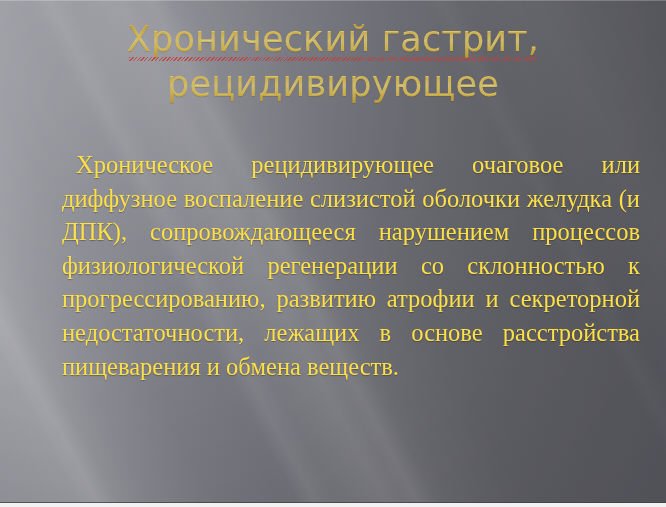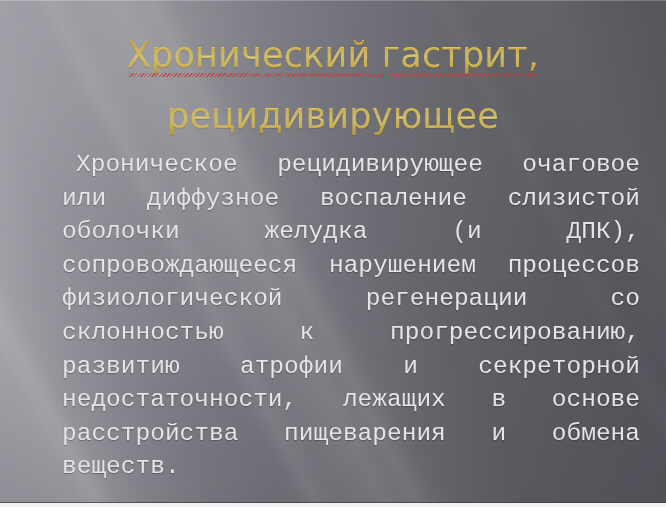--- a/index.html
+++ b/index.html
@@ -121,21 +121,20 @@
         #eed87c 52%,
         #e6c95e 70%,
         #d4ae3c 88%,
         #c69a2d 100%);
     -webkit-background-clip: text;
     background-clip: text;
     color: transparent;
     -webkit-text-fill-color: transparent;
     text-shadow: 0 1px 0 rgba(80,60,10,0.18);
     white-space: nowrap;
-    margin-top: 16px;
   }
   .title-line-1 {
     position: relative;
     display: inline-block;
   }
   
   .spell-underline {
     position: absolute;
     left: 2px;
     right: 2px;
@@ -149,24 +148,24 @@
   }
 
   
   .body-block {
     position: absolute;
     left: 62px;
     top: 148px;
     width: 578px;
   }
   .body-text {
-    font-family: Liberation Mono, monospace;
+    font-family: Liberation Serif, serif;
     font-size: 24.5px;
     line-height: 33.6px;
-    color: #e5e5e5;
+    color: #fde047;
     text-align: justify;
     text-align-last: left;
     text-indent: 14px;
     margin: 0;
     text-shadow: 0 1px 1px rgba(25,25,30,0.35);
     hyphens: none;
   }
 
   
   .edge-dark {

